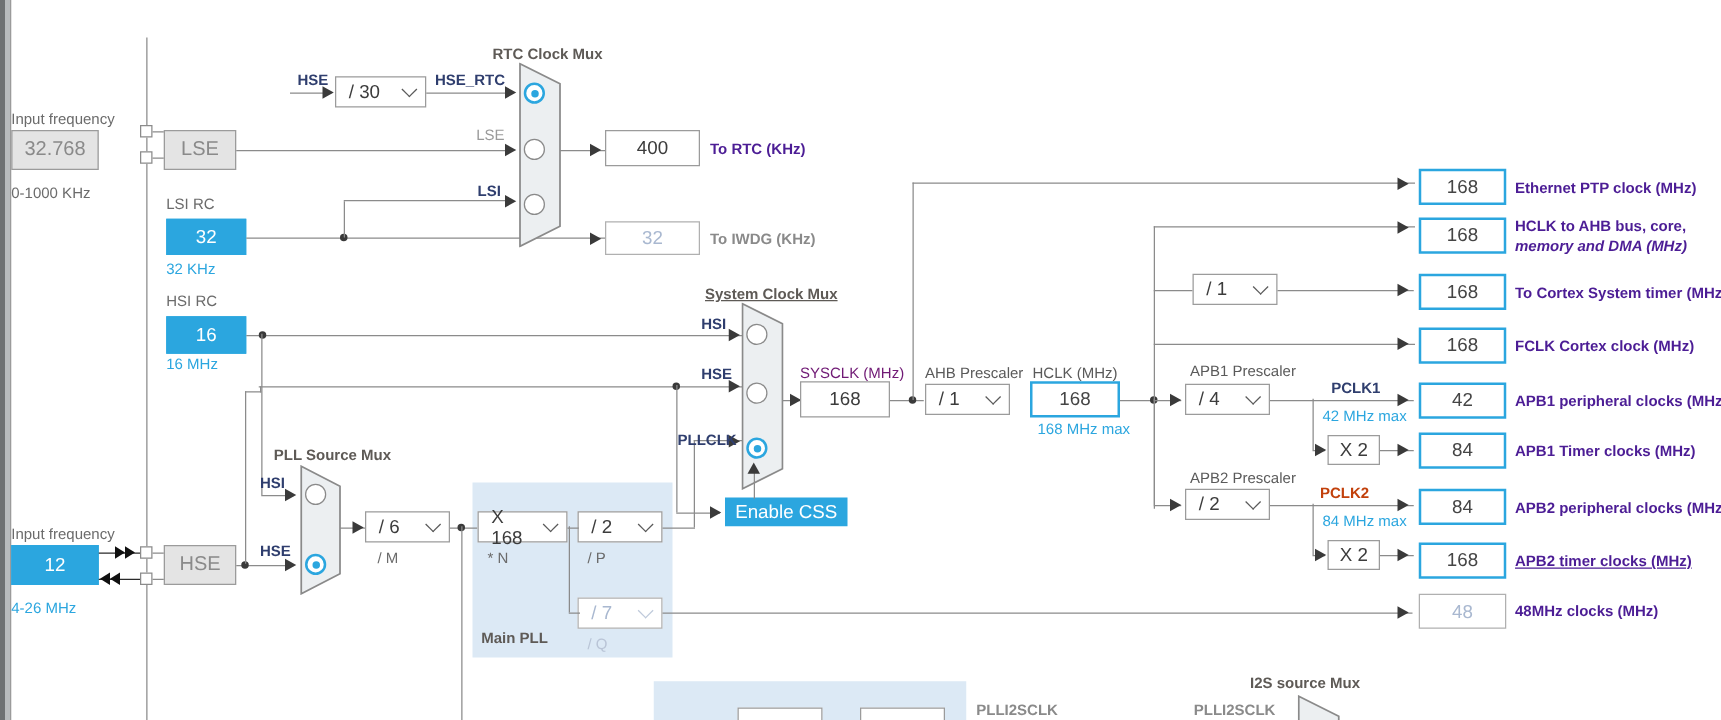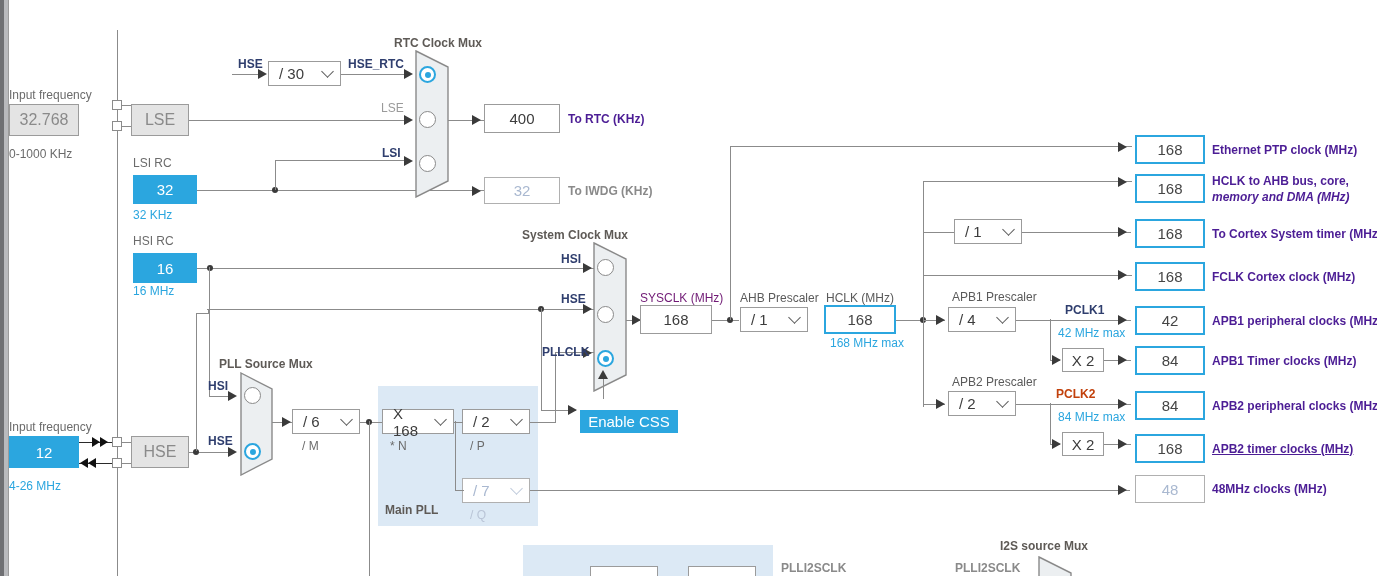--- a/index.html
+++ b/index.html
@@ -92,21 +92,21 @@
 
   
   .tri{position:absolute;width:0;height:0;border-top:5px solid transparent;border-bottom:5px solid transparent;border-left:8px solid #111;}
   .tri.l{border-left:0;border-right:8px solid #111;}
 
   
   .wm{position:absolute;font-size:15px;color:#e3e3e3;white-space:nowrap;}
 
   
   .csbtn{position:absolute;background:#2ba6df;color:#fff;font-size:15px;
-    display:flex;align-items:center;justify-content:center;box-sizing:border-box;margin-top:12px;}
+    display:flex;align-items:center;justify-content:center;box-sizing:border-box;}
 </style>
 </head>
 <body>
 
 <div id="stage">
 
   <div class="left-gutter"></div>
 
   <div class="rail wv" style="left:117px;top:30px;width:1.4px;height:546px;"></div>
 
@@ -272,21 +272,21 @@
 
   <div class="w wh" style="left:530px;top:421.5px;width:26px;"></div>
   <div class="w wv" style="left:554.5px;top:352px;height:70px;"></div>
   <div class="w wh" style="left:554.5px;top:352px;width:41px;"></div>
   <div class="arrow" style="left:583px;top:347.5px;"></div>
   <div class="lbl sig" style="left:542px;top:345px;">PLLCLK</div>
 
   <div class="w wh" style="left:530px;top:489.5px;width:600px;"></div>
   <div class="arrow" style="left:1118px;top:485px;"></div>
 
-  <div class="lbl b" style="left:522px;top:228px;">System Clock Mux</div>
+  <div class="lbl b" style="left:564px;top:228px;text-decoration:underline;">System Clock Mux</div>
   <div class="mux" style="left:593px;top:242px;">
     <svg width="34" height="150" viewBox="0 0 34 150">
       <polygon points="1,1 33,17 33,133 1,149" fill="#eceff1" stroke="#8a8a8a" stroke-width="1.4"></polygon>
     </svg>
   </div>
   <div class="radio" style="left:597px;top:259px;"></div>
   <div class="radio" style="left:597px;top:306px;"></div>
   <div class="radio on" style="left:597px;top:350px;"></div>
 
   <div class="csbtn" style="left:580px;top:398px;width:98px;height:23px;">Enable CSS</div>

